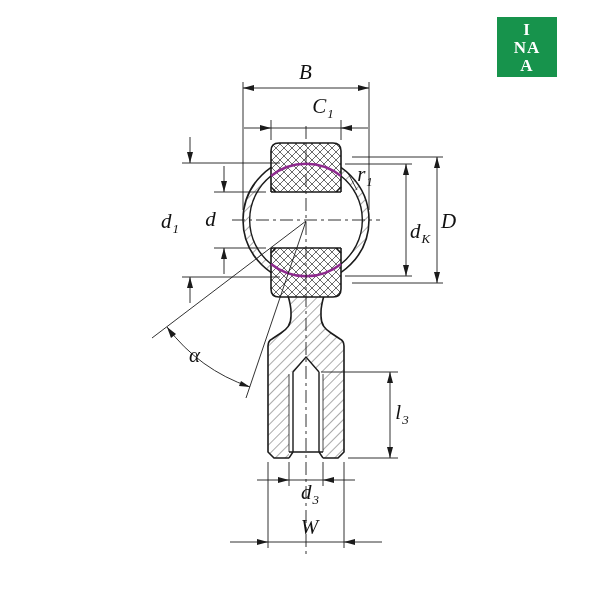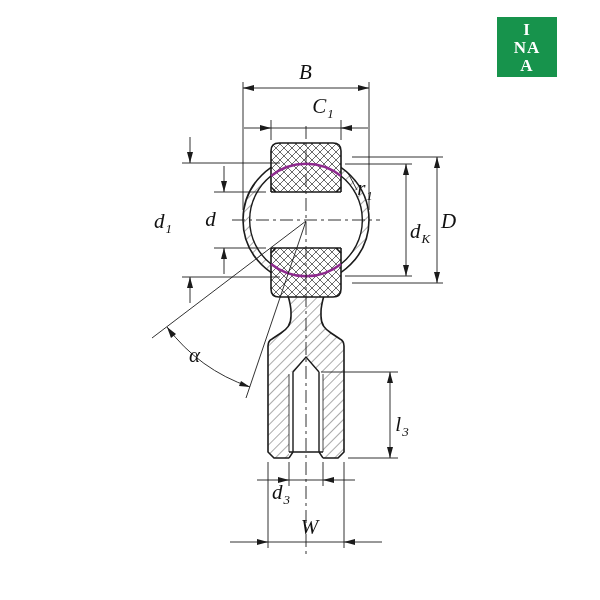--- a/index.html
+++ b/index.html
@@ -151,28 +151,28 @@
       <polygon points="390,458 387,447 393,447"></polygon>
       <polygon points="289,480 278,477 278,483"></polygon>
       <polygon points="323,480 334,477 334,483"></polygon>
       <polygon points="268,542 257,539 257,545"></polygon>
       <polygon points="344,542 355,539 355,545"></polygon>
     </g>
   </svg>
 
   <div class="lbl" style="left:306px;top:72px"><span>B</span><span class="sub"></span></div>
   <div class="lbl" style="left:323px;top:106px"><span>C</span><span class="sub">1</span></div>
-  <div class="lbl" style="left:365px;top:188px"><span>r</span><span class="sub">1</span></div>
-  <div class="lbl" style="left:163px;top:221px"><span>d</span><span class="sub">1</span></div>
+  <div class="lbl" style="left:365px;top:174px"><span>r</span><span class="sub">1</span></div>
+  <div class="lbl" style="left:170px;top:221px"><span>d</span><span class="sub">1</span></div>
   <div class="lbl" style="left:211px;top:219px"><span>d</span><span class="sub"></span></div>
   <div class="lbl" style="left:420px;top:231px"><span>d</span><span class="sub">K</span></div>
   <div class="lbl" style="left:449px;top:221px"><span>D</span><span class="sub"></span></div>
   <div class="lbl" style="left:195px;top:355px"><span>α</span><span class="sub"></span></div>
-  <div class="lbl" style="left:402px;top:424px"><span>l</span><span class="sub">3</span></div>
-  <div class="lbl" style="left:281px;top:492px"><span>d</span><span class="sub">3</span></div>
+  <div class="lbl" style="left:402px;top:412px"><span>l</span><span class="sub">3</span></div>
+  <div class="lbl" style="left:310px;top:492px"><span>d</span><span class="sub">3</span></div>
   <div class="lbl" style="left:310px;top:527px"><span>W</span><span class="sub"></span></div>
 
   <div class="logo">
     <div>I</div>
     <div>NA</div>
     <div>A</div>
   </div>
 
 </div>
 

